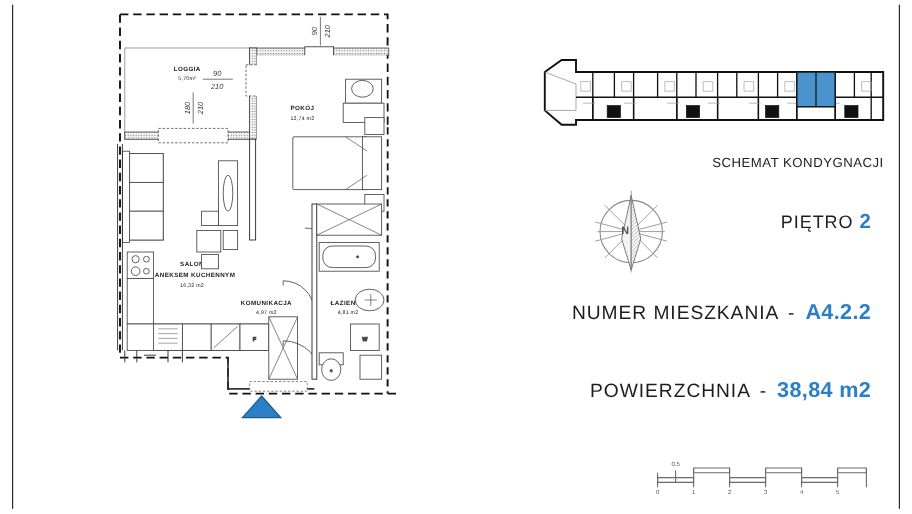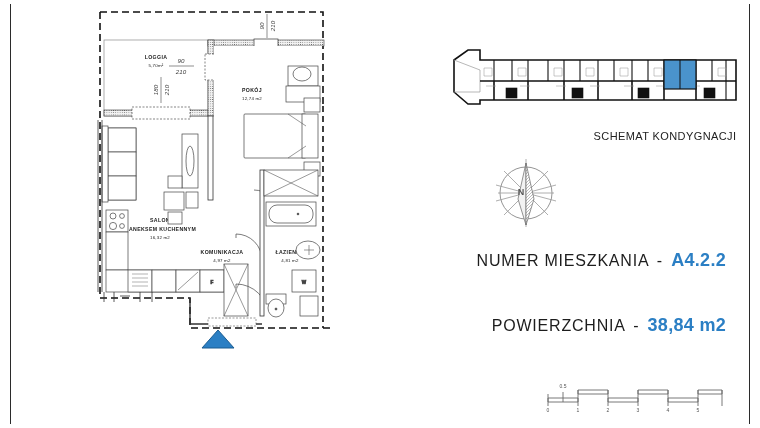--- a/index.html
+++ b/index.html
@@ -440,20 +440,24 @@
         <path d="M60,16 L16,60"></path>
         <path d="M10,38 L66,38"></path>
       </g>
 
       <polygon points="38,8 30,44 38,70" fill="#f2f2f2" stroke="#777" stroke-width="0.8"></polygon>
       <polygon points="38,8 46,44 38,70" fill="url(#hatch)" stroke="#777" stroke-width="0.8"></polygon>
       <text class="compass-n" x="33" y="40">N</text>
     </svg>
   </div>
 
+  <div class="spec-line" id="spec-floor">
+    <span>PIĘTRO</span>
+    <span class="val">2</span>
+  </div>
 
   <div class="spec-line" id="spec-number">
     <span>NUMER MIESZKANIA</span>
     <span class="sep">-</span>
     <span class="val">A4.2.2</span>
   </div>
 
   <div class="spec-line" id="spec-area">
     <span>POWIERZCHNIA</span>
     <span class="sep">-</span>

